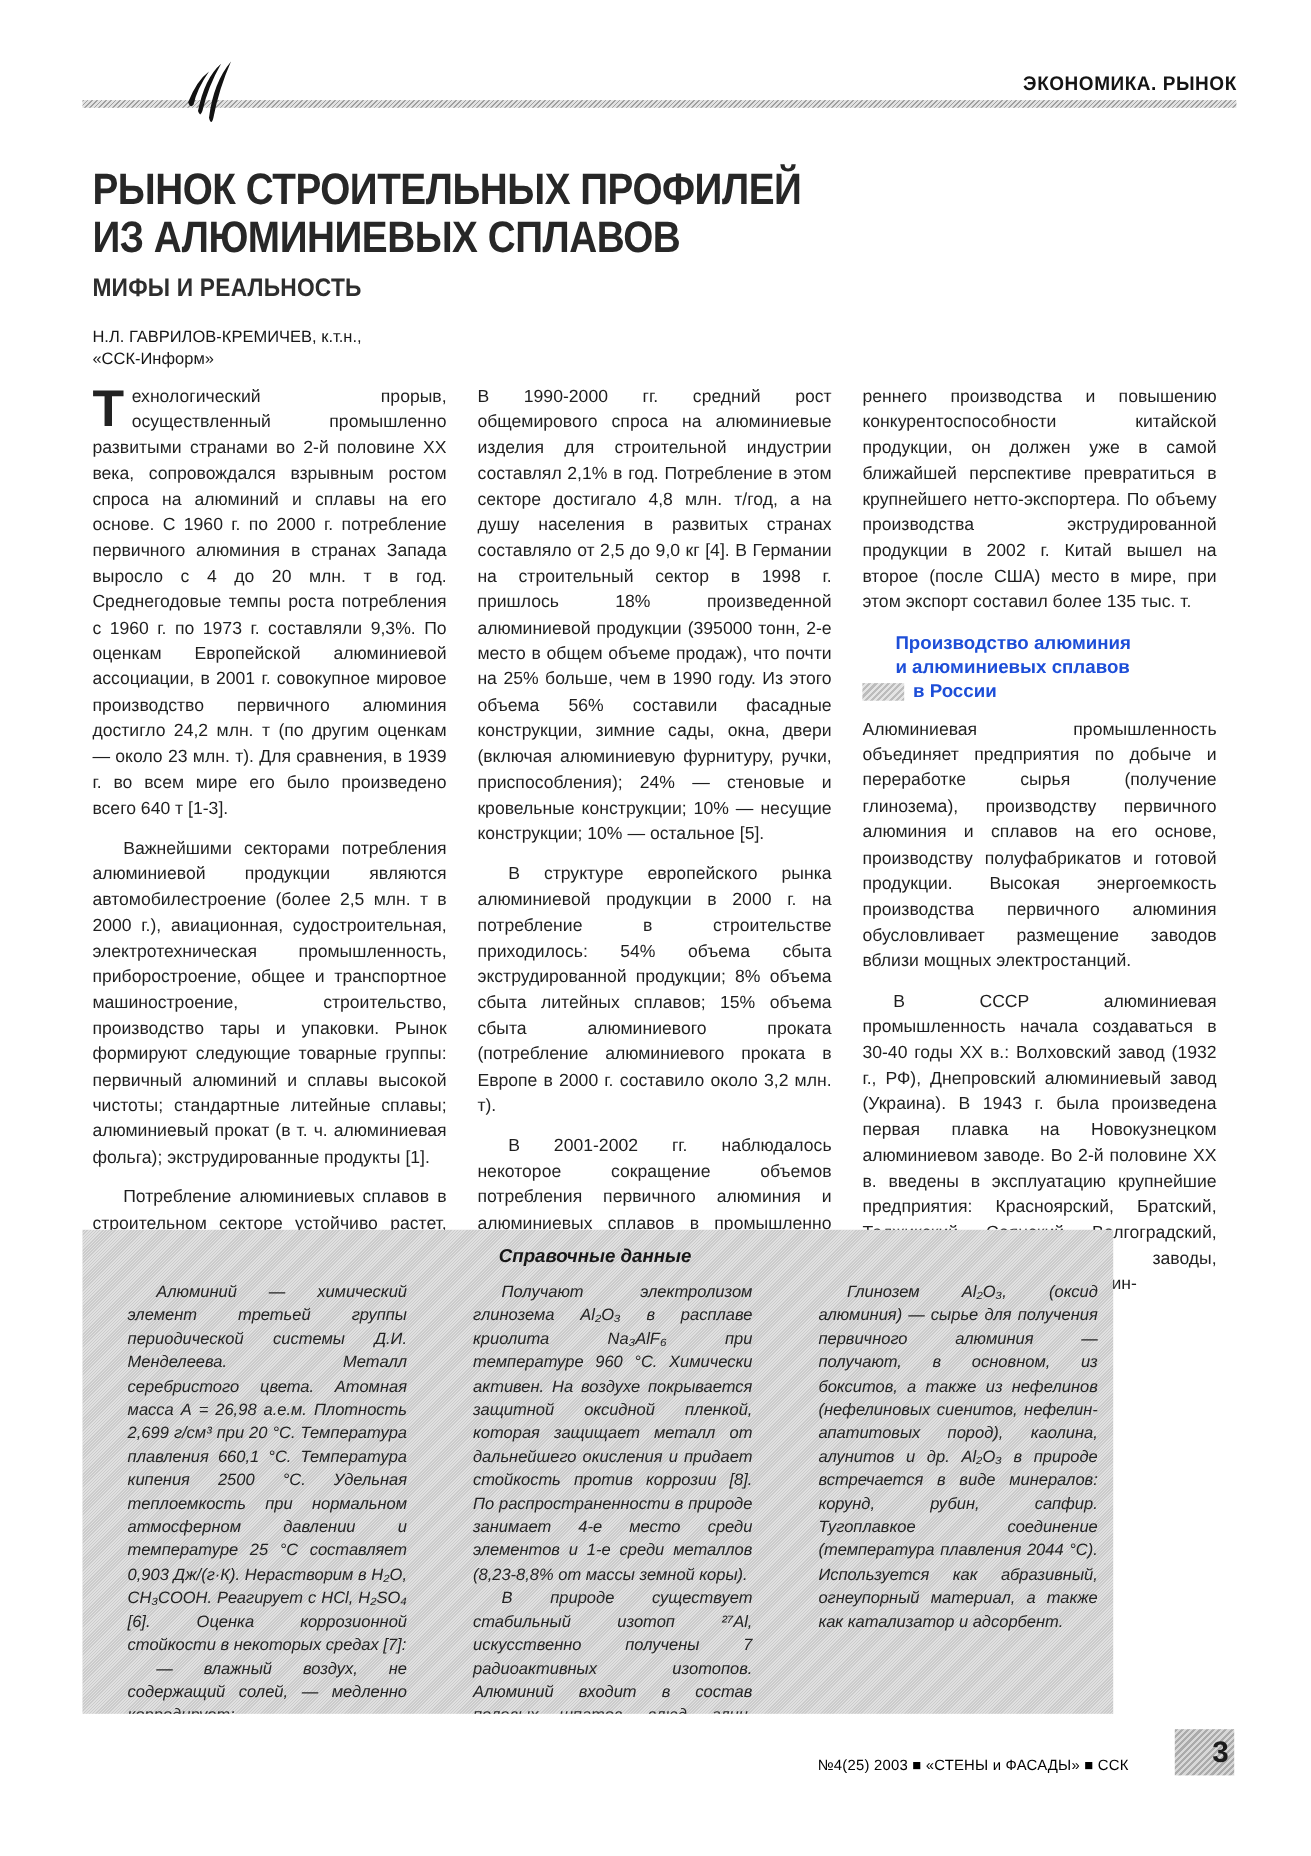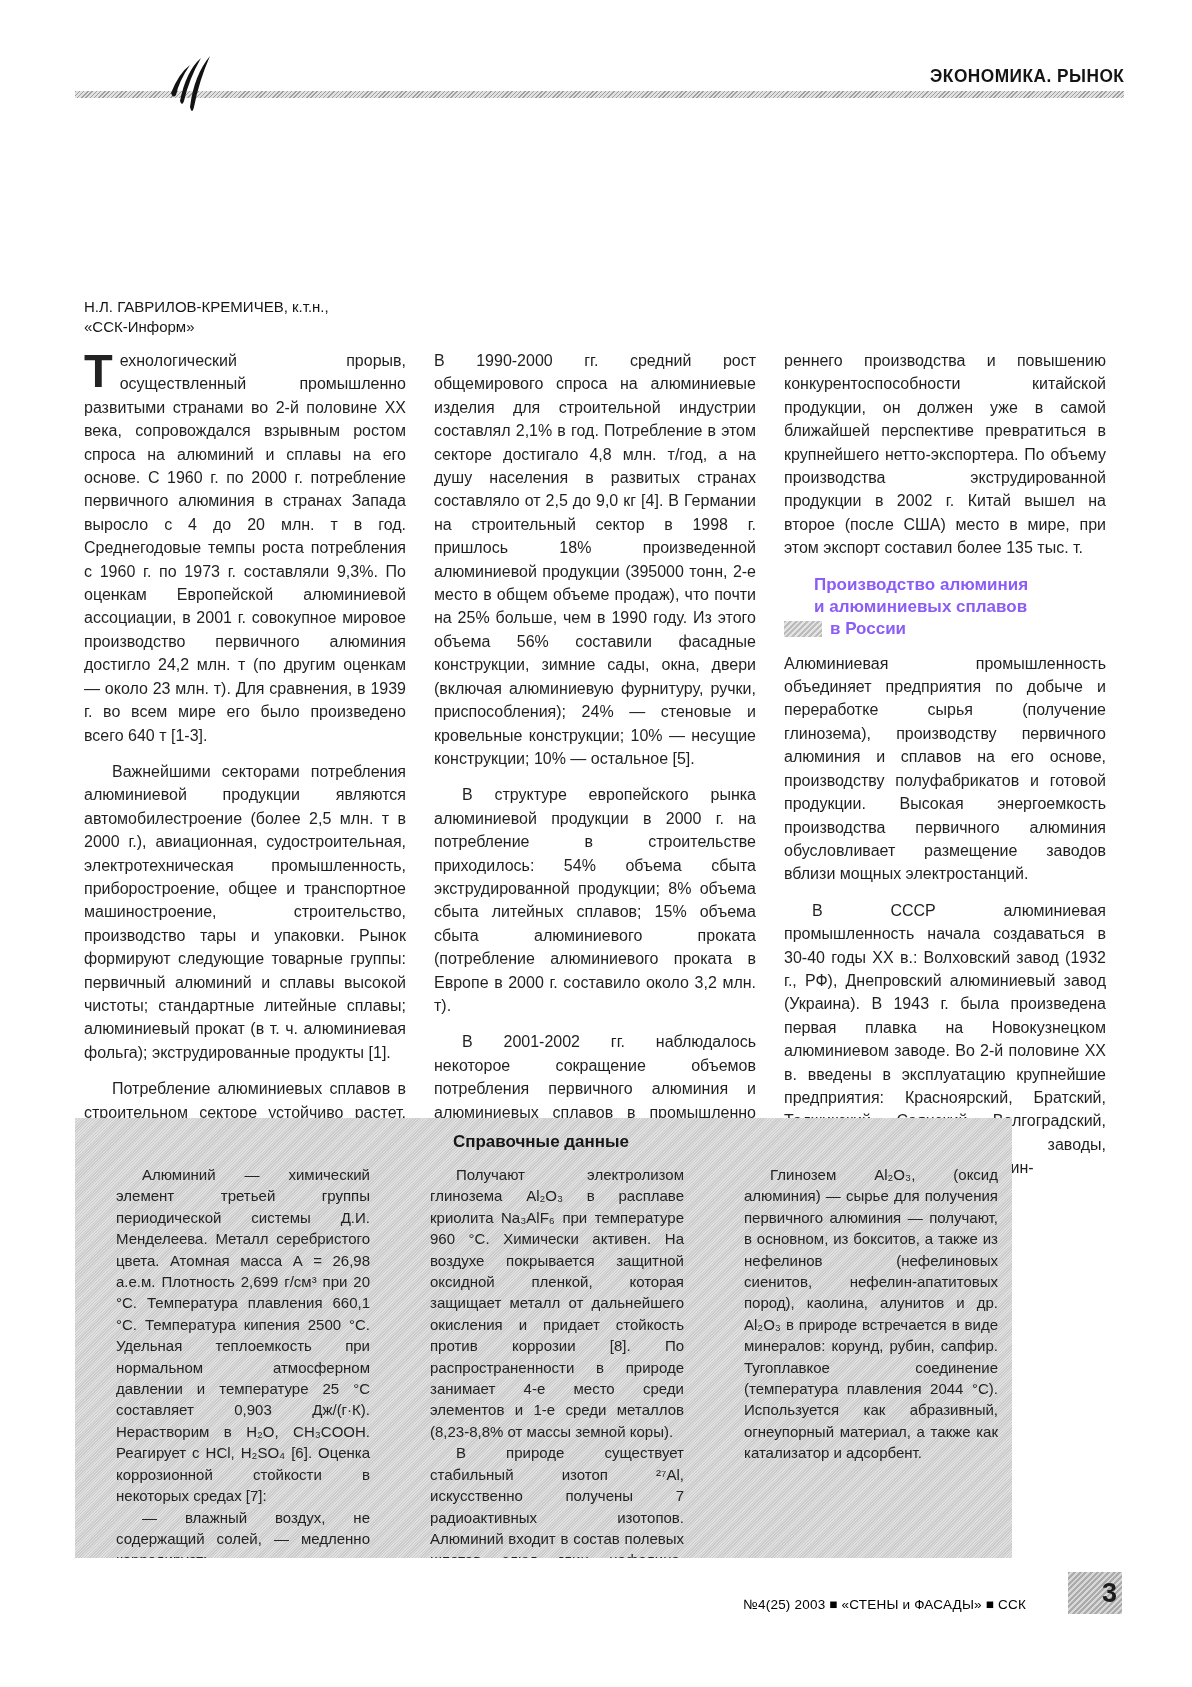--- a/index.html
+++ b/index.html
@@ -43,33 +43,33 @@
   .col{width:322px;font-size:16px;line-height:23.4px;text-align:justify;hyphens:auto;}
   .para{margin:0;text-indent:28px;}
   .para.cont{text-indent:0;}
   .dropcap{
     float:left;font-size:47px;line-height:37px;font-weight:700;color:#222;
     margin:3px 7px 0 0;
   }
   .col .para:first-child{text-indent:0;}
   .col1 .para + .para, .colgen .para + .para{margin-top:13px;}
   
-  .subhead{margin:14px 0 12px 0;font-weight:700;font-size:17px;line-height:22px;color:#8b5cf6;}
+  .subhead{margin:14px 0 12px 0;font-weight:700;font-size:17px;line-height:22px;color:#1d4ed8;}
   .subhead .sh-line{display:block;margin-left:30px;text-align:left;}
   .sh-row{display:flex;align-items:center;margin-left:0;}
   .sh-hatch{
     width:38px;height:16px;margin-right:8px;
     background:repeating-linear-gradient(135deg,#bcbcbc 0 2px,#e4e4e4 2px 4px);
   }
   
   .refbox{
     position:absolute;left:75px;top:1118px;width:937px;height:440px;
     background-color:#d6d6d6;
     background-image:repeating-linear-gradient(135deg,rgba(255,255,255,.25) 0 1px,rgba(0,0,0,.05) 1px 2px);
-    box-sizing:border-box;padding:12px 14px 10px 9px;overflow:hidden;
+    box-sizing:border-box;padding:12px 14px 10px 9px;overflow:hidden;font-style:italic;
   }
   .refbox-title{text-align:center;font-size:17px;font-weight:700;color:#161616;margin:2px 0 12px 0;}
   .refbox-cols{display:flex;gap:28px;}
   .refcol{width:322px;font-size:15px;line-height:21.4px;text-align:justify;hyphens:auto;color:#222;margin-left:32px;}
   .refcol .para{text-indent:26px;}
   
   .footer-line{
     position:absolute;top:1597px;left:0;width:990px;text-align:right;
     font-size:13.5px;color:#000000;font-weight:500;letter-spacing:.2px;padding-left:36px;
   }
@@ -88,20 +88,25 @@
   <div class="mast-rule"></div>
   <div class="mast-logo">
     <svg viewBox="0 0 46 62" width="46" height="62" xmlns="http://www.w3.org/2000/svg">
       <path d="M4 38 Q12 18 23 10 Q12 26 9 40 Q6 44 4 38 Z" fill="#121212"></path>
       <path d="M13 46 Q19 16 34 3 Q22 24 17 46 Q15 52 13 46 Z" fill="#121212"></path>
       <path d="M23 52 Q27 20 43 1 Q32 26 27 52 Q25 60 23 52 Z" fill="#121212"></path>
     </svg>
   </div>
   <div class="mast-label">ЭКОНОМИКА. РЫНОК</div>
 
+  <div class="title-block">
+    <div class="title-line">РЫНОК СТРОИТЕЛЬНЫХ ПРОФИЛЕЙ</div>
+    <div class="title-line">ИЗ АЛЮМИНИЕВЫХ СПЛАВОВ</div>
+    <div class="subtitle">МИФЫ И РЕАЛЬНОСТЬ</div>
+  </div>
 
   <div class="byline">
     <div>Н.Л. ГАВРИЛОВ-КРЕМИЧЕВ, к.т.н.,</div>
     <div>«ССК-Информ»</div>
   </div>
 
   <div class="body-cols">
     <div class="col col1">
         <p class="para"><span class="dropcap">Т</span>ехнологический прорыв, осуществленный промышленно развитыми странами во 2-й половине XX века, сопровождался взрывным ростом спроса на алюминий и сплавы на его основе. С 1960 г. по 2000 г. потребление первичного алюминия в странах Запада выросло с 4 до 20 млн. т в год. Среднегодовые темпы роста потребления с 1960 г. по 1973 г. составляли 9,3%. По оценкам Европейской алюминиевой ассоциации, в 2001 г. совокупное мировое производство первичного алюминия достигло 24,2 млн. т (по другим оценкам — около 23 млн. т). Для сравнения, в 1939 г. во всем мире его было произведено всего 640 т [1-3].</p>
         <p class="para">Важнейшими секторами потребления алюминиевой продукции являются автомобилестроение (более 2,5 млн. т в 2000 г.), авиационная, судостроительная, электротехническая промышленность, приборостроение, общее и транспортное машиностроение, строительство, производство тары и упаковки. Рынок формируют следующие товарные группы: первичный алюминий и сплавы высокой чистоты; стандартные литейные сплавы; алюминиевый прокат (в т. ч. алюминиевая фольга); экструдированные продукты [1].</p>

